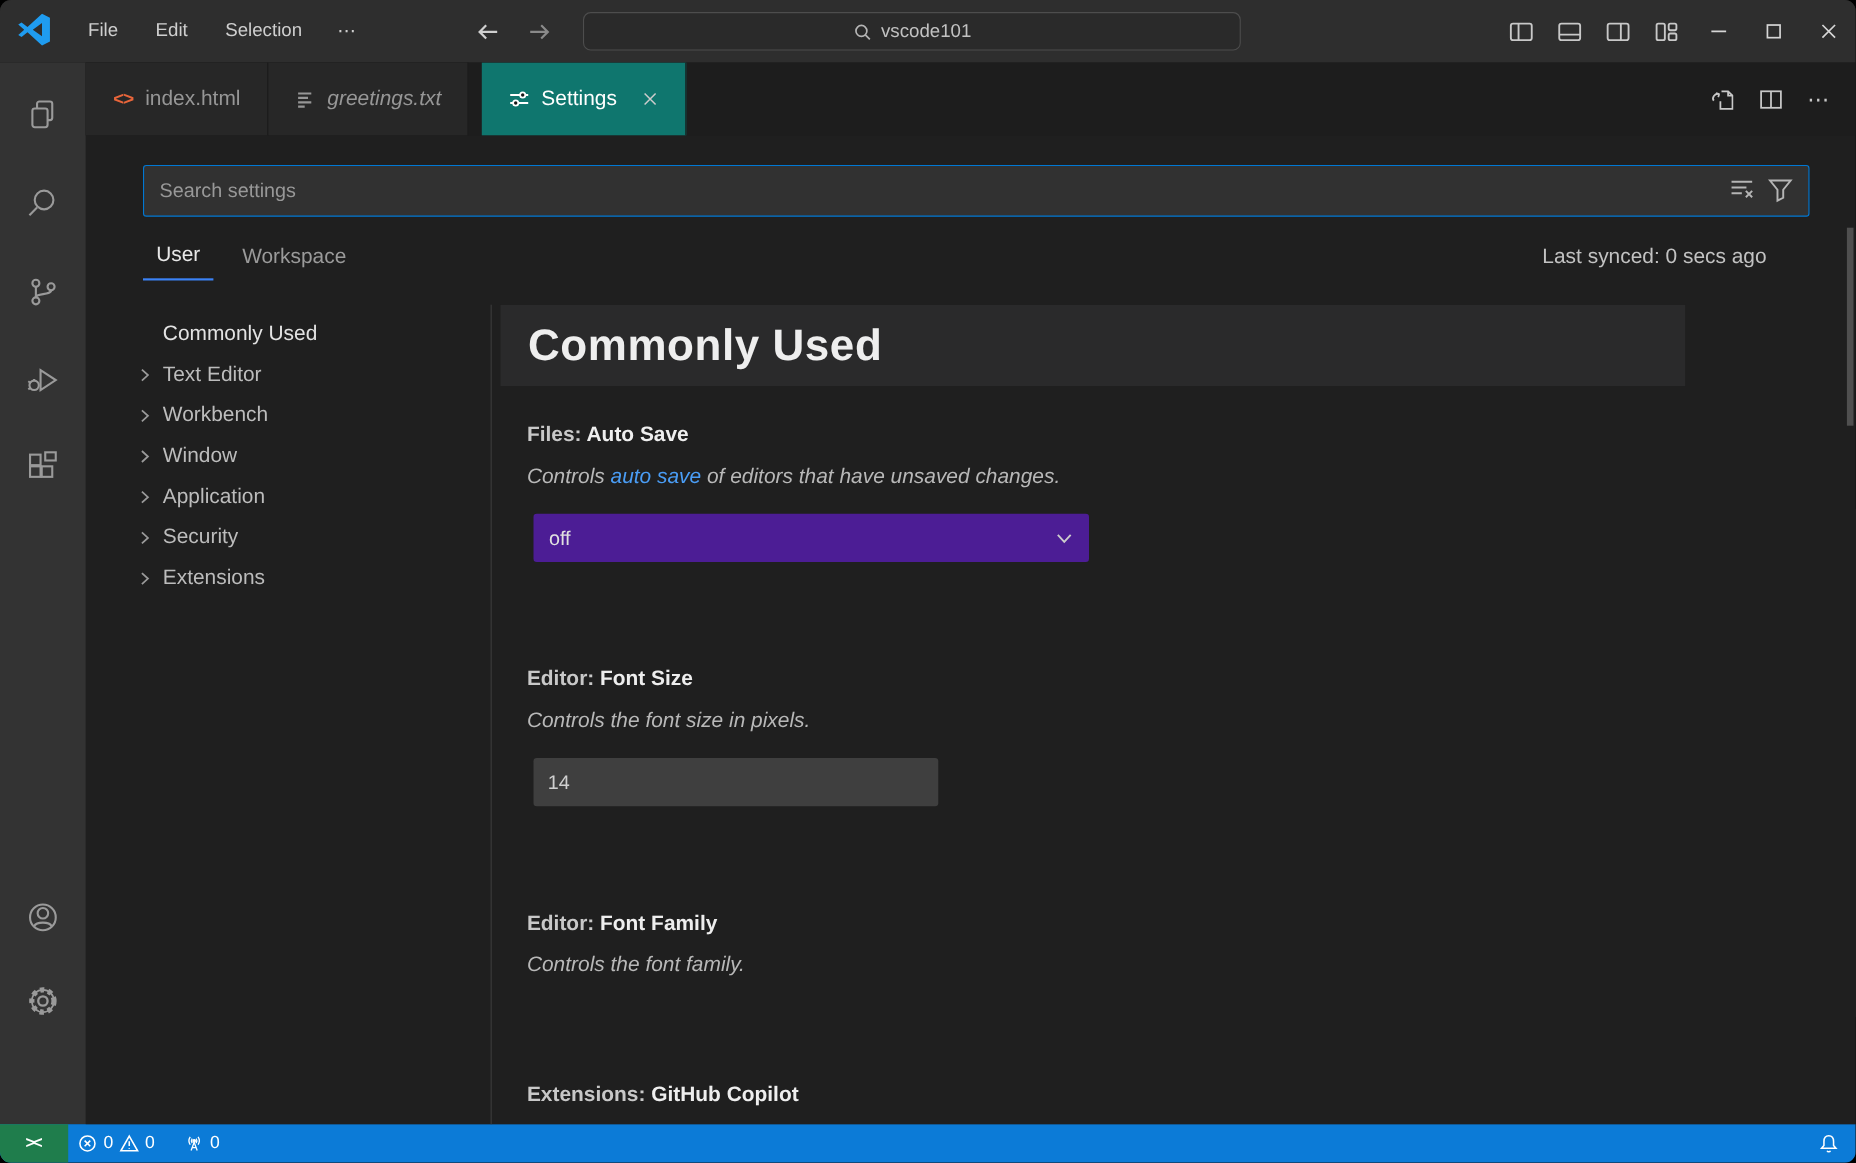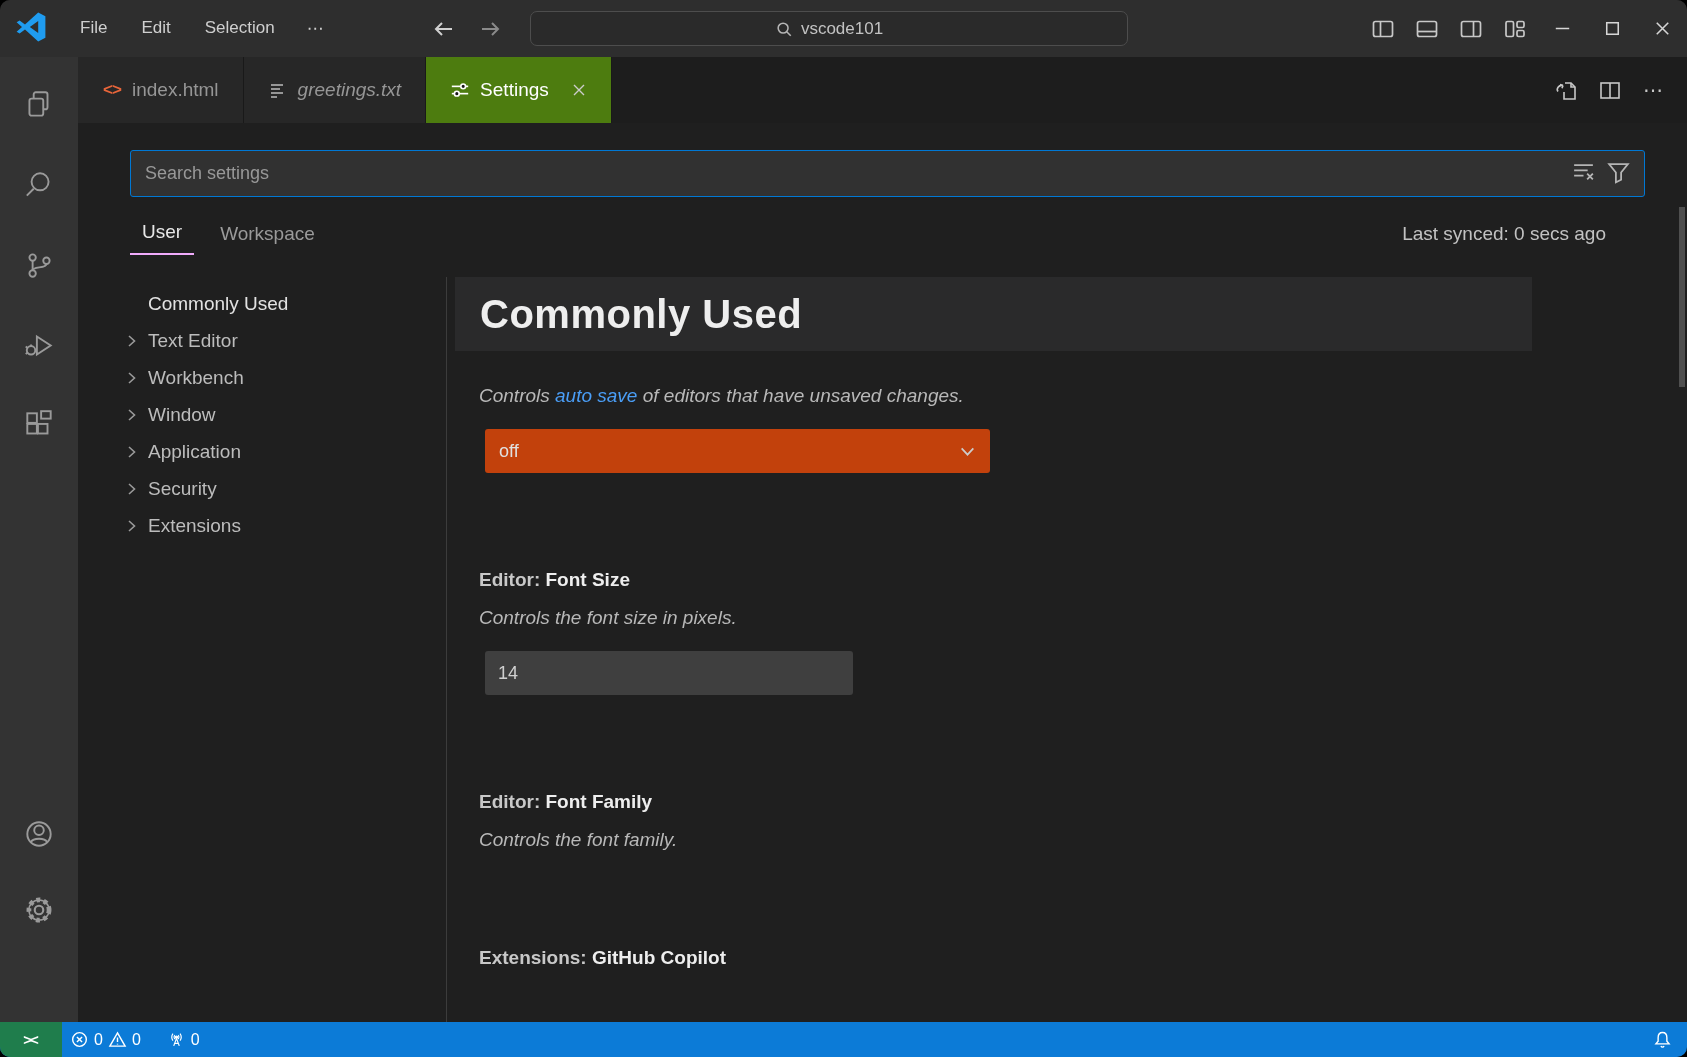--- a/index.html
+++ b/index.html
@@ -31,41 +31,41 @@
   .ab-icon svg { width:34px; height:34px; }
   .ab-bottom { margin-top:auto; display:flex; flex-direction:column; align-items:center; padding-bottom:88px; }
   .ab-bottom .ab-icon { margin-bottom:28px; }
   .ab-bottom .ab-icon:last-child { margin-bottom:0; }
 
   .editor { flex:1 1 auto; display:flex; flex-direction:column; background:#1f1f1f; position:relative; min-width:0; }
 
   
   .tabbar { height:66px; background:#1d1d1d; display:flex; align-items:stretch; flex:0 0 auto; }
   .tab { display:flex; align-items:center; gap:10px; padding:0 24px; font-size:19px; color:#969696; background:#272727; border-right:1px solid #191919; }
-  .tab.active { background:#4d7c0f; color:#ffffff; }
+  .tab.active { background:#0f766e; color:#ffffff;margin-left:12px; }
   .tab .ticon { width:20px; height:20px; display:flex; align-items:center; justify-content:center; }
   .html-glyph { color:#e8653a; font-weight:bold; font-size:17px; letter-spacing:-1px; }
   .italic { font-style:italic; }
   .tab-close { margin-left:12px; color:#cccccc; display:flex; }
   .tab-close svg { width:16px; height:16px; }
   .tab-actions { margin-left:auto; display:flex; align-items:center; gap:8px; padding-right:16px; color:#c8c8c8; }
   .tab-actions .tb-icon { width:38px; height:38px; }
   .more-dots { font-size:20px; color:#c8c8c8; letter-spacing:2px; padding:0 6px; }
 
   
   .settings { flex:1 1 auto; display:flex; flex-direction:column; min-height:0;justify-content:center; }
   .search-row { padding:27px 42px 0 52px; position:relative; }
   .search-input { width:100%; height:47px; background:#313131; border:1.5px solid #0078d4; border-radius:3px; color:#cccccc; font-size:18px; padding:0 90px 0 14px; outline:none; font-family:"Liberation Sans", sans-serif; }
   .search-input::placeholder { color:#989898; }
   .search-icons { position:absolute; right:56px; top:37px; display:flex; gap:10px; color:#b5b5b5; }
   .search-icons svg { width:25px; height:25px; }
 
   .scope-row { display:flex; align-items:flex-end; margin:24px 81px 0 52px; }
   .scope-tab { font-size:19px; padding:0 12px 10px 12px; }
-  .scope-tab.selected { color:#e7e7e7; border-bottom:2px solid #f0abfc; }
+  .scope-tab.selected { color:#e7e7e7; border-bottom:2px solid #3b82f6; }
   .scope-tab.unselected { color:#9a9a9a; margin-left:14px; }
   .last-synced { margin-left:auto; color:#c2c2c2; font-size:19px; padding-bottom:10px; }
 
   .body-row { flex:1 1 auto; display:flex; min-height:0; margin-top:22px; }
   .toc { width:369px; flex:0 0 auto; border-right:1px solid #3c3c3c; padding-top:8px; }
   .toc-item { height:37px; display:flex; align-items:center; padding-left:46px; color:#bcbcbc; font-size:19px; }
   .toc-item.selected { color:#e2e2e2; }
   .toc-chevron { width:24px; height:16px; display:flex; align-items:center; color:#9a9a9a; flex:0 0 auto; }
   .toc-chevron svg { width:16px; height:16px; }
   .toc-spacer { width:24px; flex:0 0 auto; }
@@ -74,21 +74,21 @@
   .heading-band { width:1077px; height:74px; background:#2a2a2b; display:flex; align-items:center; padding-left:25px; }
   .heading-band h1 { color:#eeeeee; font-size:40px; font-weight:bold; letter-spacing:0.5px; }
   .setting-block { margin:34px 0 0 24px; }
   .setting-block.gap-lg { margin-top:96px; }
   .setting-title { font-size:19px; font-weight:bold; }
   .setting-title .cat { color:#c8c8c8; }
   .setting-title .name { color:#eeeeee; }
   .setting-desc { margin-top:16px; font-size:19px; color:#b8b8b8;font-style:italic; }
   .setting-desc a { color:#4a9df5; text-decoration:none; }
   .control { margin-top:22px; margin-left:6px; }
-  .dropdown { width:505px; height:44px; background:#c2410c; border-radius:3px; display:flex; align-items:center; padding:0 14px; color:#e0e0e0; font-size:18px; }
+  .dropdown { width:505px; height:44px; background:#4c1d95; border-radius:3px; display:flex; align-items:center; padding:0 14px; color:#e0e0e0; font-size:18px; }
   .dropdown svg { margin-left:auto; width:17px; height:17px; color:#cccccc; }
   .text-input { height:44px; background:#3f3f3f; border:none; border-radius:3px; color:#cfcfcf; font-size:18px; padding:0 13px; outline:none; font-family:"Liberation Sans", sans-serif; }
   .input-fontsize { width:368px; }
   .input-fontfamily { width:762px; height:47px; }
 
   .scroll-thumb { position:absolute; right:2px; top:150px; width:6px; height:180px; background:#4f4f4f; }
 
   
   .statusbar { height:35px; background:#0c7bd7; flex:0 0 auto; display:flex; align-items:center; color:#ffffff; font-size:16px; }
   .remote { width:62px; height:100%; background:#1f7d4c; display:flex; align-items:center; justify-content:center; font-weight:bold; font-size:15px; letter-spacing:-2px; padding-right:2px; }
@@ -362,20 +362,24 @@
               <span>Extensions</span>
             </div>
           </div>
 
           <div class="content">
             <div class="heading-band">
               <h1>Commonly Used</h1>
             </div>
 
             <div class="setting-block">
+              <div class="setting-title">
+                <span class="cat">Files:</span>
+                <span class="name">Auto Save</span>
+              </div>
               <div class="setting-desc">
                 <span>Controls </span><a href="#">auto save</a><span> of editors that have unsaved changes.</span>
               </div>
               <div class="control">
                 <div class="dropdown">
                   <span>off</span>
                   <svg viewBox="0 0 16 16" fill="none" stroke="currentColor" stroke-width="1.6">
                       <polyline points="2.5,5 8,11 13.5,5"></polyline>
                     </svg>
                 </div>

